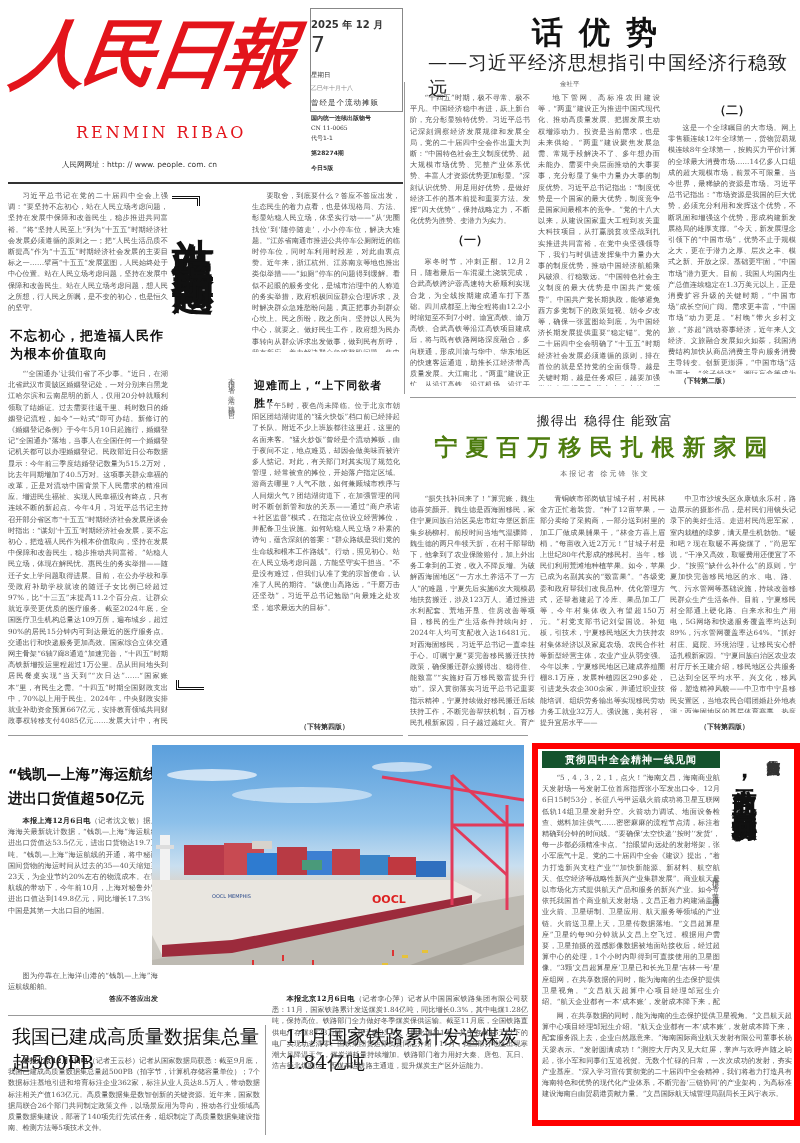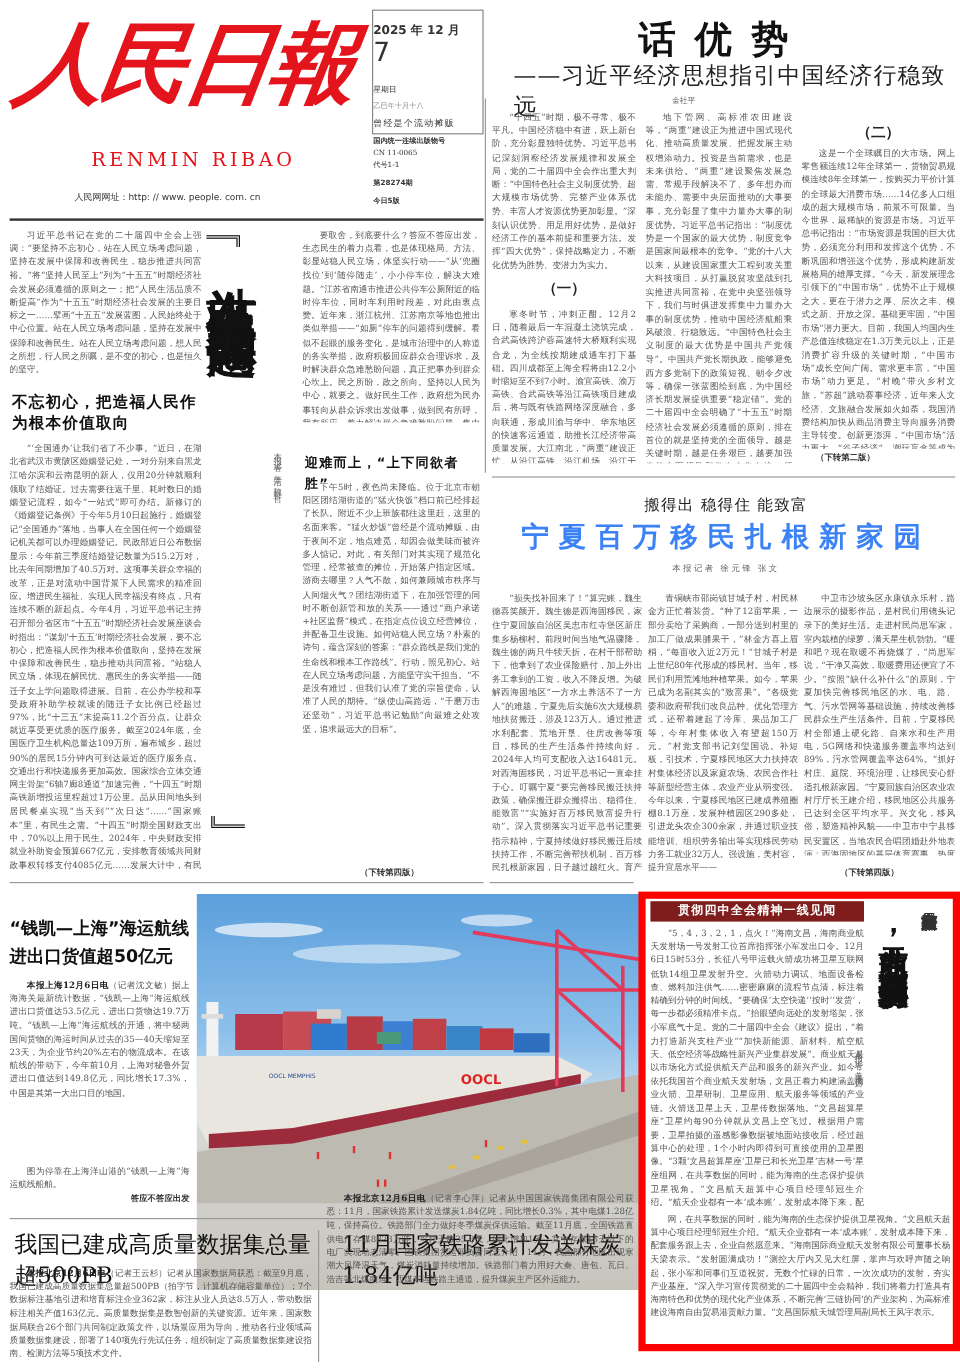--- a/index.html
+++ b/index.html
@@ -31,27 +31,27 @@
 
 .vtitle{writing-mode:vertical-rl;font-weight:bold;color:#111}
 #left-vtitle{left:168px;top:205px;width:50px;height:470px;font-size:42px;line-height:50px;letter-spacing:4px;font-family:"DejaVu Sans",sans-serif}
 .bracket-top{width:28px;height:10px;border-top:3px double #111;border-right:3px double #111}
 .bracket-bot{width:28px;height:10px;border-bottom:3px double #111;border-left:3px double #111}
 .byline-v{writing-mode:vertical-rl;font-size:7px;color:#666;letter-spacing:3px}
 .h-subhead{font-size:13px;font-weight:bold;color:#111;line-height:18px;letter-spacing:1px}
 .contd{font-size:7px;font-weight:bold;color:#333;text-align:left}
 
 #nx-kicker{left:410px;top:412px;width:390px;text-align:center;font-size:13px;color:#222;letter-spacing:1px}
-#nx-title{left:410px;top:432px;width:390px;text-align:center;font-size:23px;font-weight:bold;color:#3b82f6;letter-spacing:8px}
+#nx-title{left:410px;top:432px;width:390px;text-align:center;font-size:23px;font-weight:bold;color:#4d7c0f;letter-spacing:8px}
 #nx-byline{left:410px;top:469px;width:390px;text-align:center;font-size:7px;color:#666;letter-spacing:2px}
 
-#ship-photo{left:164px;top:745px;width:372px;height:330px;overflow:hidden;background:linear-gradient(180deg,#5b9fdc 0%,#8cc0ea 35%,#c9dff0 55%,#d7d6d2 62%,#c7c4bc 100%)}
+#ship-photo{left:152px;top:745px;width:372px;height:220px;overflow:hidden;background:linear-gradient(180deg,#5b9fdc 0%,#8cc0ea 35%,#c9dff0 55%,#d7d6d2 62%,#c7c4bc 100%)}
 #ship-title{left:8px;top:762px;width:150px;font-size:14.5px;font-weight:bold;line-height:24px;color:#111;font-family:"DejaVu Sans",sans-serif}
 #red-box{left:532px;top:743px;width:268px;height:383px;border:6px solid #ff0000}
-#red-banner{left:542px;top:751px;width:178px;height:17px;background:#7f1d1d;color:#fff;font-size:10px;font-weight:bold;line-height:17px;text-align:center;letter-spacing:1px;font-family:"DejaVu Sans",sans-serif}
+#red-banner{left:542px;top:751px;width:178px;height:17px;background:#14532d;color:#fff;font-size:10px;font-weight:bold;line-height:17px;text-align:center;letter-spacing:1px;font-family:"DejaVu Sans",sans-serif}
 #red-vtitle{left:725px;top:770px;width:34px;height:345px;font-size:25px;line-height:30px;font-family:"DejaVu Sans",sans-serif}
 #red-kicker{left:761px;top:750px;width:24px;height:290px;font-size:14px;color:#333;font-weight:normal;line-height:22px}
 .bot-title{font-size:19px;color:#111;letter-spacing:0px}
 </style>
 </head>
 <body>
 
 <div id="logo" class="abs">人民日報</div>
 <div id="logo-sub" class="abs">RENMIN RIBAO</div>
 <div id="website" class="abs sans">人民网网址：http: // www. people. com. cn</div>

